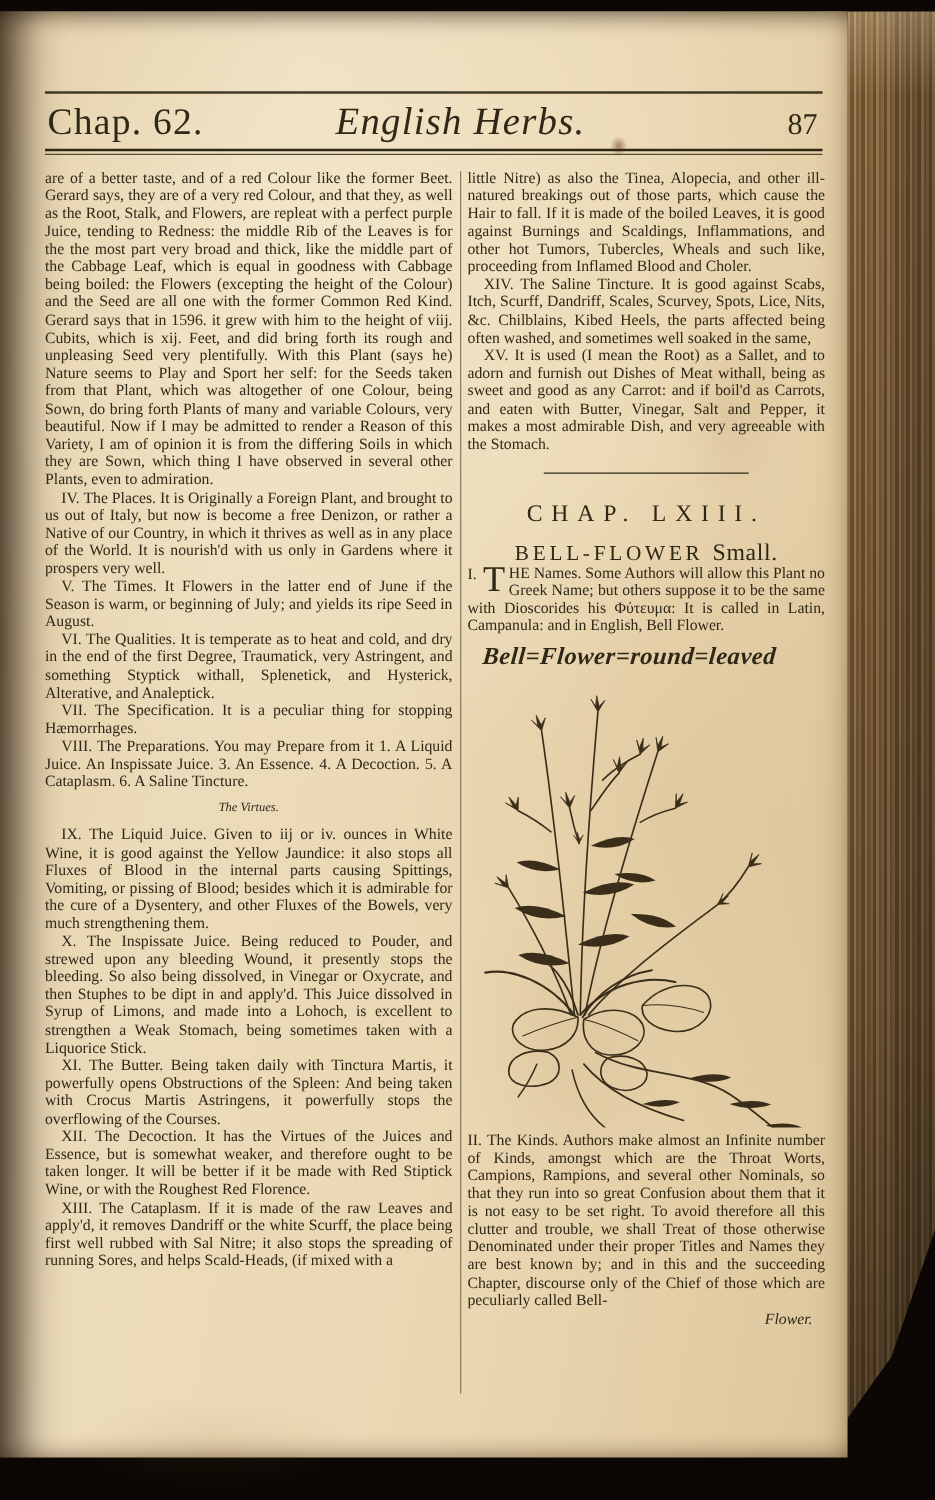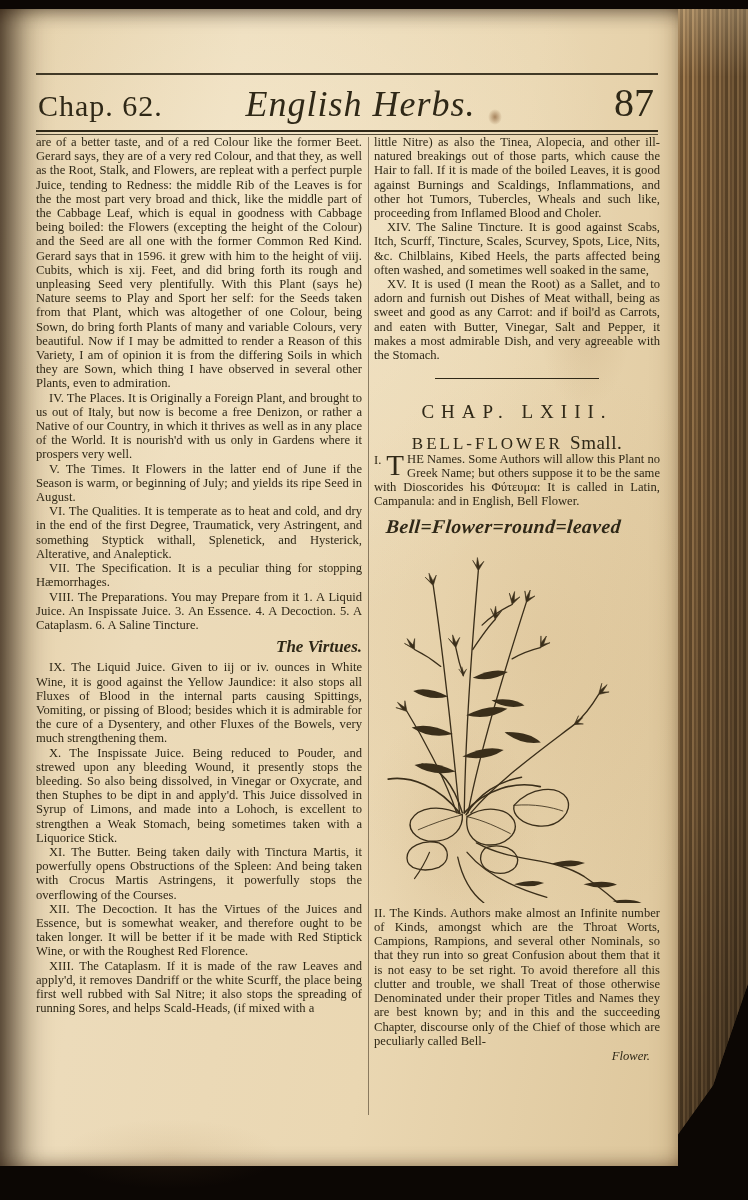--- a/index.html
+++ b/index.html
@@ -35,35 +35,35 @@
   .stain.s1{left:488px;top:100px;width:14px;height:16px;background:radial-gradient(closest-side,rgba(110,60,18,.55),rgba(110,60,18,0));}
   .stain.s2{left:360px;top:700px;width:180px;height:260px;background:radial-gradient(closest-side,rgba(170,130,75,.12),rgba(170,130,75,0));}
   .stain.s3{left:60px;top:1110px;width:220px;height:70px;background:radial-gradient(closest-side,rgba(150,110,60,.10),rgba(150,110,60,0));}
   .stain.s4{left:540px;top:240px;width:90px;height:160px;background:radial-gradient(closest-side,rgba(160,120,70,.14),rgba(160,120,70,0));}
 
   
   .header{position:absolute;left:36px;top:64px;width:622px;}
   .rule-top{border-top:2px solid #2f2817;opacity:.9;}
   .header-row{display:flex;justify-content:space-between;align-items:baseline;padding:4px 4px 2px 2px;}
   .chap-num{font-size:30px;letter-spacing:1px;}
-  .run-title{font-size:36px;font-style:italic;letter-spacing:1px;transform:translateX(-28px);}
-  .page-num{font-size:40px;}
+  .run-title{font-size:31px;font-style:italic;letter-spacing:1px;transform:translateX(-28px);}
+  .page-num{font-size:24px;}
   .rule-bottom{border-top:2.5px solid #2f2817;position:relative;margin-top:2px;}
   .rule-bottom::after{content:"";position:absolute;left:0;right:0;top:2px;border-top:1px solid rgba(47,40,23,.8);}
 
   
   .columns{position:absolute;left:36px;top:126px;width:624px;height:986px;display:flex;overflow:hidden;
     font-size:12.6px;line-height:14.2px;text-align:justify;}
   .col-left{width:326px;}
   .col-divider{width:1px;background:rgba(58,46,26,.55);margin:2px 5px 6px 6px;}
   .col-right{flex:1;min-width:0;}
   p.para{margin:0;text-indent:13px;}
   p.para.flush{text-indent:0;}
   .it{}
-  .virtues-heading{text-align:right;font-style:italic;font-size:17px;margin:8px 0 6px;font-weight:bold;}
+  .virtues-heading{text-align:center;font-style:italic;font-size:10px;margin:8px 0 6px;}
 
   
   .sep-rule{width:57%;margin:16px auto 0;border-top:1.7px solid #2f2817;}
   .chap-heading{text-align:center;font-size:19px;letter-spacing:7px;margin-top:26px;white-space:nowrap;}
   .plant-heading{text-align:center;font-size:17px;letter-spacing:3px;margin-top:17px;white-space:nowrap;}
   .plant-heading .qualifier{letter-spacing:.5px;font-size:19px;text-align:right;}
   .names{margin-top:14px;}
   .names .secnum{float:left;margin:1px 5px 0 0;}
   .names .dropcap{float:left;font-size:29px;line-height:25px;margin:1px 3px 0 0;}
   .figure-caption{font-style:italic;font-weight:bold;font-size:19.5px;letter-spacing:.5px;margin:12px 0 0 12px;transform:skewX(-5deg);white-space:nowrap;}
@@ -106,21 +106,21 @@
       <p class="para"><span>X. </span><span class="it">The Inspissate Juice. </span><span>Being reduced to Pouder, and strewed upon any bleeding Wound, it presently stops the bleeding. So also being dissolved, in Vinegar or Oxycrate, and then Stuphes to be dipt in and apply'd. This Juice dissolved in Syrup of Limons, and made into a Lohoch, is excellent to strengthen a Weak Stomach, being sometimes taken with a Liquorice Stick.</span></p>
       <p class="para"><span>XI. </span><span class="it">The Butter. </span><span>Being taken daily with </span><span class="it">Tinctura Martis, </span><span>it powerfully opens Obstructions of the Spleen: And being taken with </span><span class="it">Crocus Martis Astringens, </span><span>it powerfully stops the overflowing of the Courses.</span></p>
       <p class="para"><span>XII. </span><span class="it">The Decoction. </span><span>It has the Virtues of the Juices and Essence, but is somewhat weaker, and therefore ought to be taken longer. It will be better if it be made with Red Stiptick Wine, or with the Roughest Red </span><span class="it">Florence.</span></p>
       <p class="para"><span>XIII. </span><span class="it">The Cataplasm. </span><span>If it is made of the raw Leaves and apply'd, it removes Dandriff or the white Scurff, the place being first well rubbed with </span><span class="it">Sal Nitre; </span><span>it also stops the spreading of running Sores, and helps Scald-Heads, (if mixed with a</span></p>
     </div>
 
     <div class="col-divider"></div>
 
     <div class="col-right">
       <p class="para flush"><span>little </span><span class="it">Nitre) </span><span>as also the Tinea, Alopecia, and other ill-natured breakings out of those parts, which cause the Hair to fall. If it is made of the boiled Leaves, it is good against Burnings and Scaldings, Inflammations, and other hot Tumors, Tubercles, Wheals and such like, proceeding from Inflamed Blood and Choler.</span></p>
-      <p class="para"><span>XIV. </span><span class="it">The Saline Tincture. </span><span>It is good against Scabs, Itch, Scurff, Tincture, Scales, Scurvey, Spots, Lice, Nits, </span><span class="it">&amp;c. </span><span>Chilblains, Kibed Heels, the parts affected being often washed, and sometimes well soaked in the same,</span></p>
+      <p class="para"><span>XIV. </span><span class="it">The Saline Tincture. </span><span>It is good against Scabs, Itch, Scurff, Dandriff, Scales, Scurvey, Spots, Lice, Nits, </span><span class="it">&amp;c. </span><span>Chilblains, Kibed Heels, the parts affected being often washed, and sometimes well soaked in the same,</span></p>
       <p class="para"><span>XV. </span><span class="it">It is used (I mean the Root) as a Sallet, and to adorn and furnish out Dishes of Meat withall, </span><span>being as sweet and good as any Carrot: and if boil'd as Carrots, and eaten with Butter, Vinegar, Salt and Pepper, it makes a most admirable Dish, and very agreeable with the Stomach.</span></p>
 
       <div class="sep-rule"></div>
 
       <div class="chap-heading">CHAP. LXIII.</div>
       <div class="plant-heading">
         <span>BELL-FLOWER</span>
         <span class="qualifier">Small.</span>
       </div>
 

